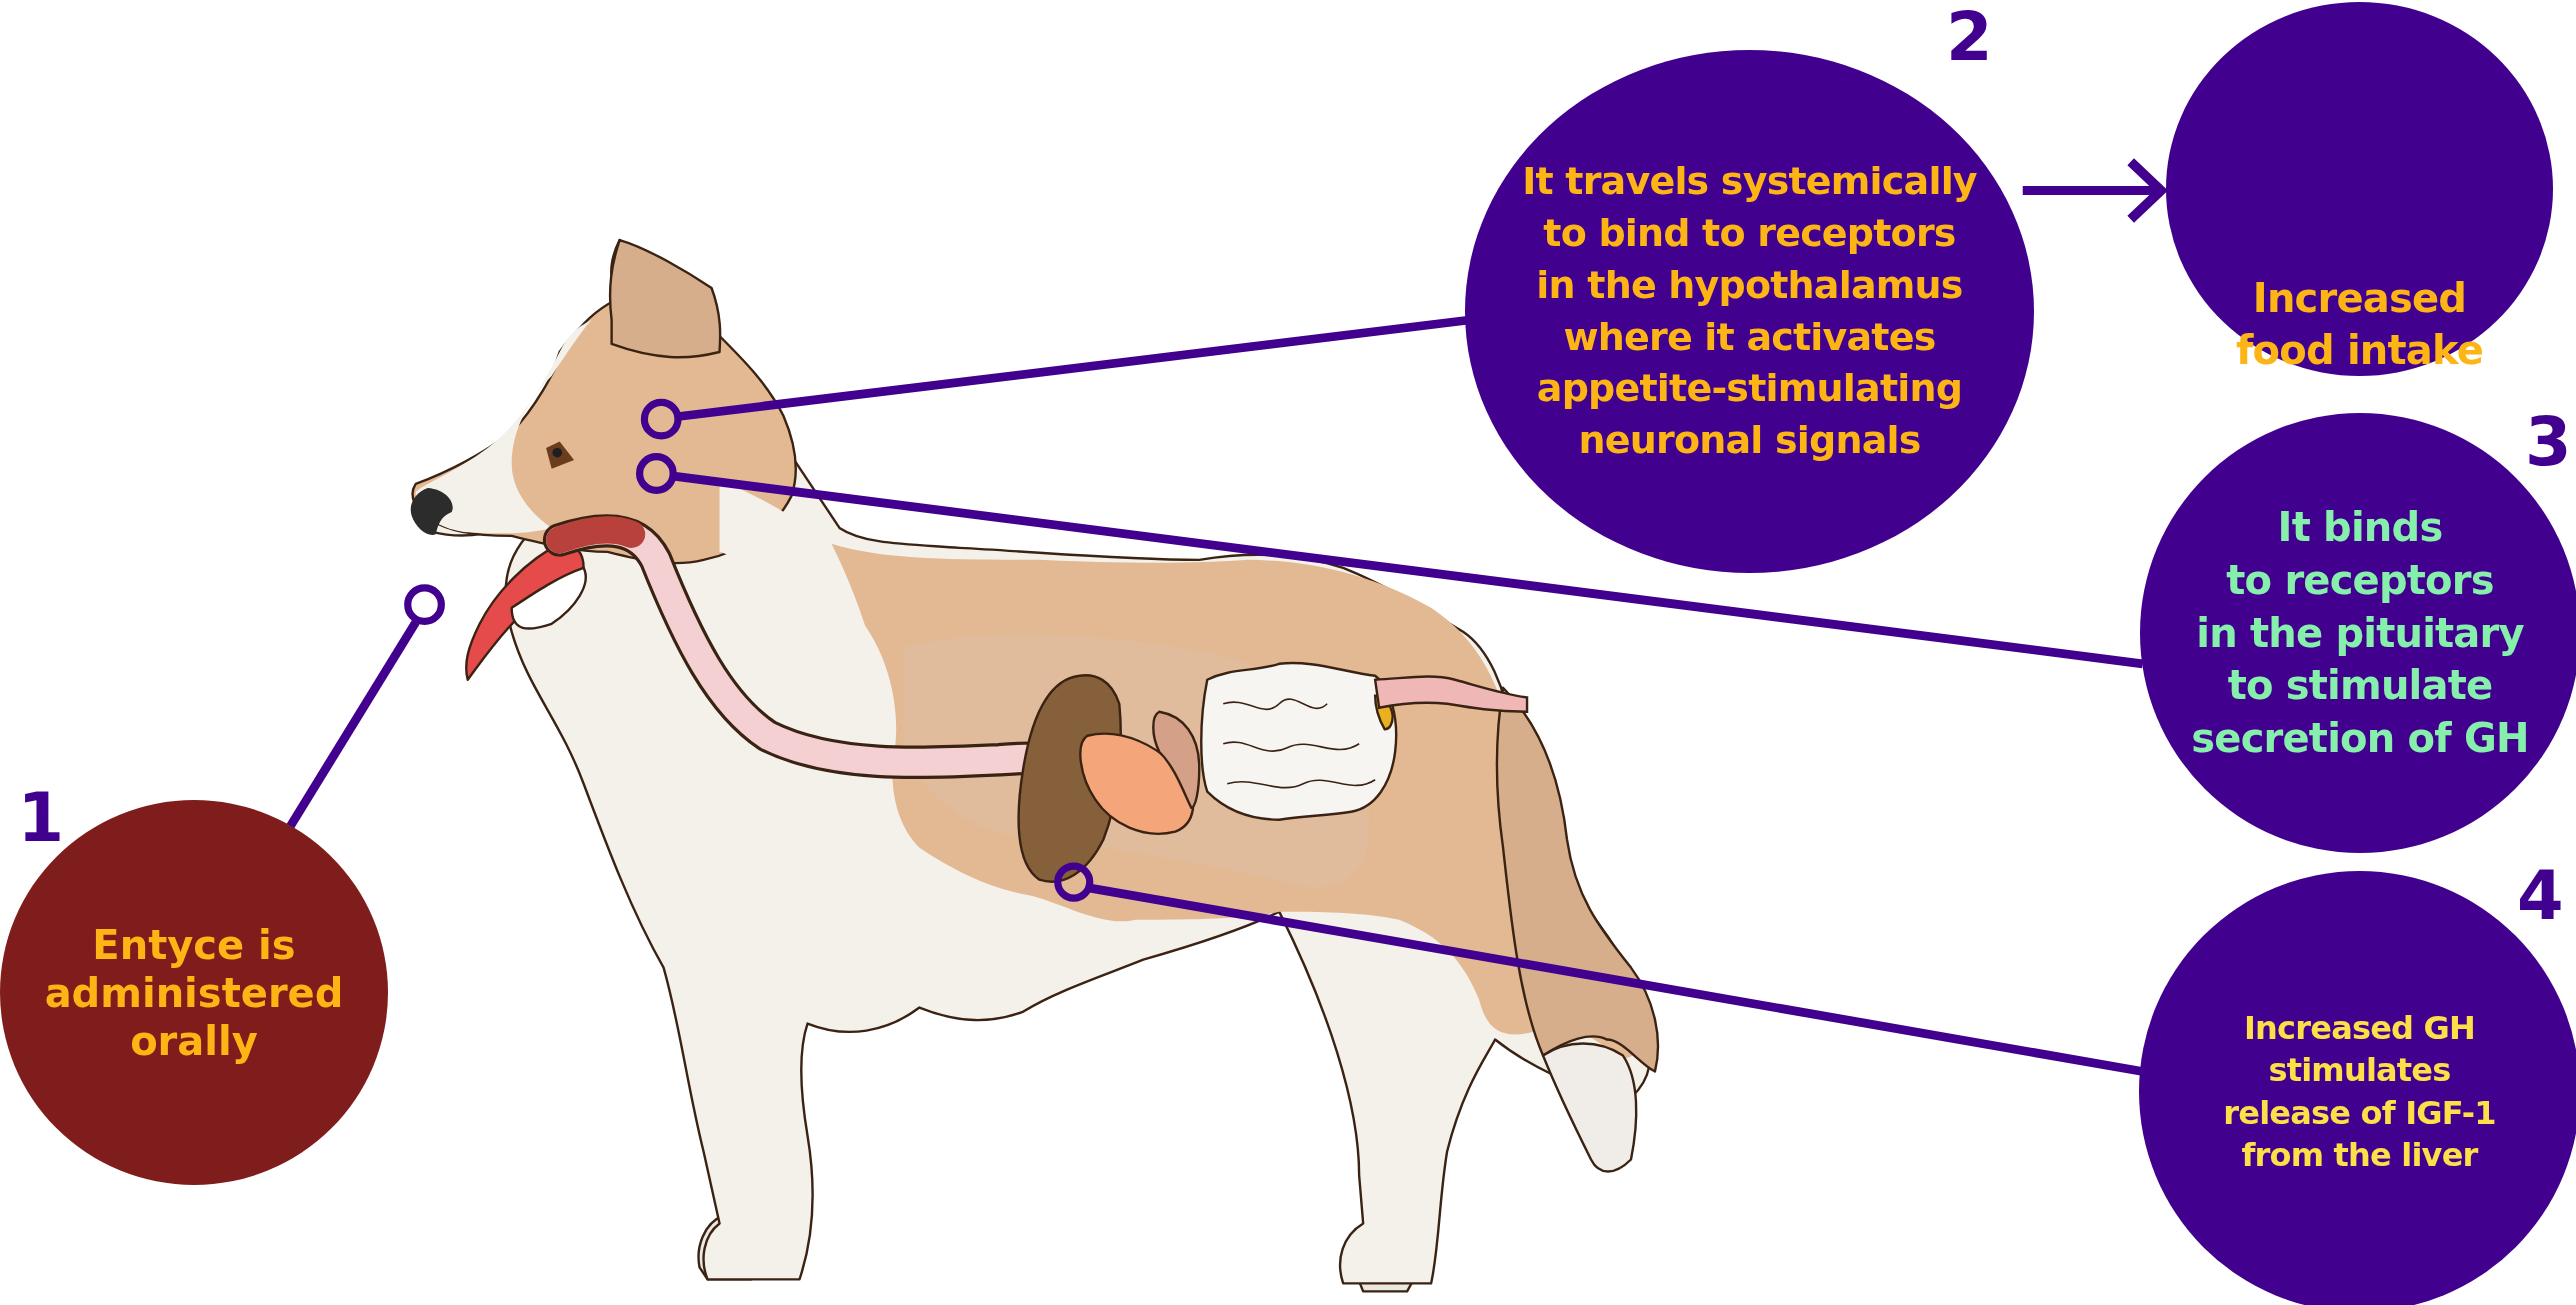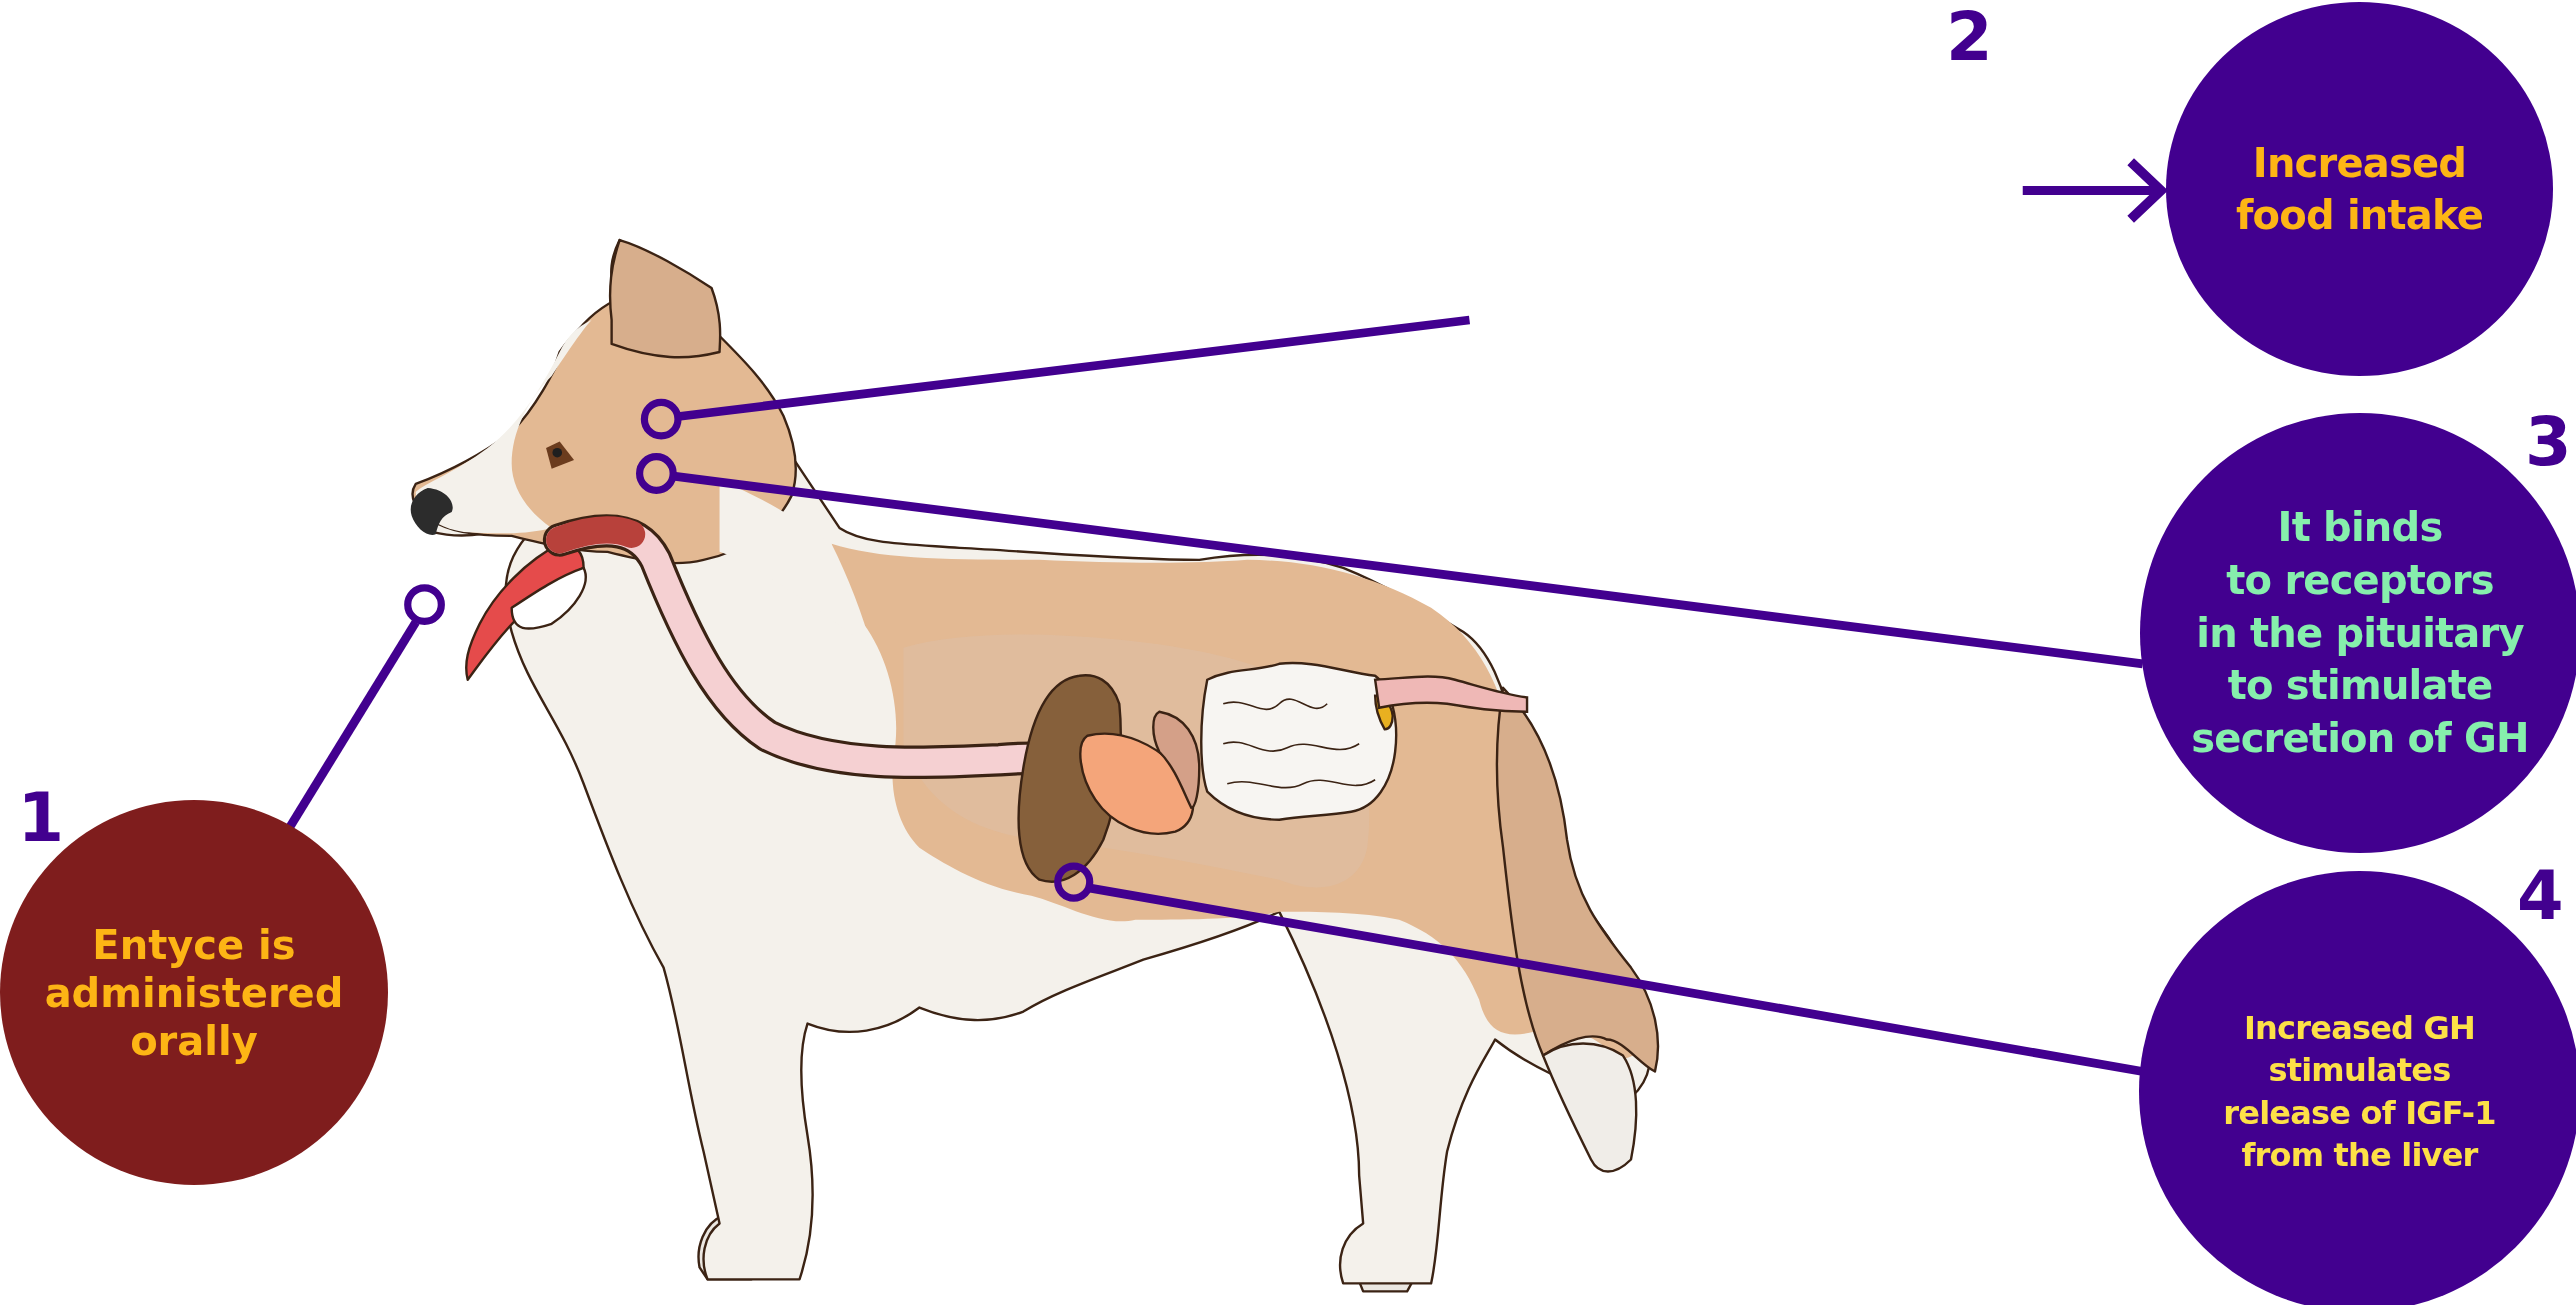--- a/index.html
+++ b/index.html
@@ -160,22 +160,30 @@
   </svg>
 
   <div class="step-num" style="left:17.6px;top:785px;color:#42008f;">1</div>
   <div class="bubble" style="left:0px;top:800px;width:388px;height:385px;background:#7f1d1d;">
     <div class="bubble-text" style="color:#fdb515;font-size:40px;letter-spacing:0;">Entyce is
 administered
 orally</div>
   </div>
 
   <div class="step-num" style="left:1946px;top:4px;color:#42008f;">2</div>
-
-  <div class="bubble" style="left:2166px;top:2.4px;width:387px;height:374px;background:#42008f;">
+  <div class="bubble" style="left:1465px;top:50px;width:569px;height:523px;background:#42008f;">
+    <div class="bubble-text" style="color:#fdb515;font-size:38px;line-height:1.36;">It travels systemically
+to bind to receptors
+in the hypothalamus
+where it activates
+appetite-stimulating
+neuronal signals</div>
+  </div>
+
+  <div class="bubble" style="left:2166px;top:2.4px;width:387px;height:374px;background:#42008f;align-items:flex-end;">
     <div class="bubble-text" style="color:#fdb515;font-size:40px;line-height:1.3;">Increased
 food intake</div>
   </div>
 
   <div class="step-num" style="left:2525px;top:409px;color:#42008f;">3</div>
   <div class="bubble" style="left:2140px;top:413px;width:440px;height:440px;background:#42008f;">
     <div class="bubble-text" style="color:#86efac;font-size:40px;line-height:1.32;">It binds
 to receptors
 in the pituitary
 to stimulate

